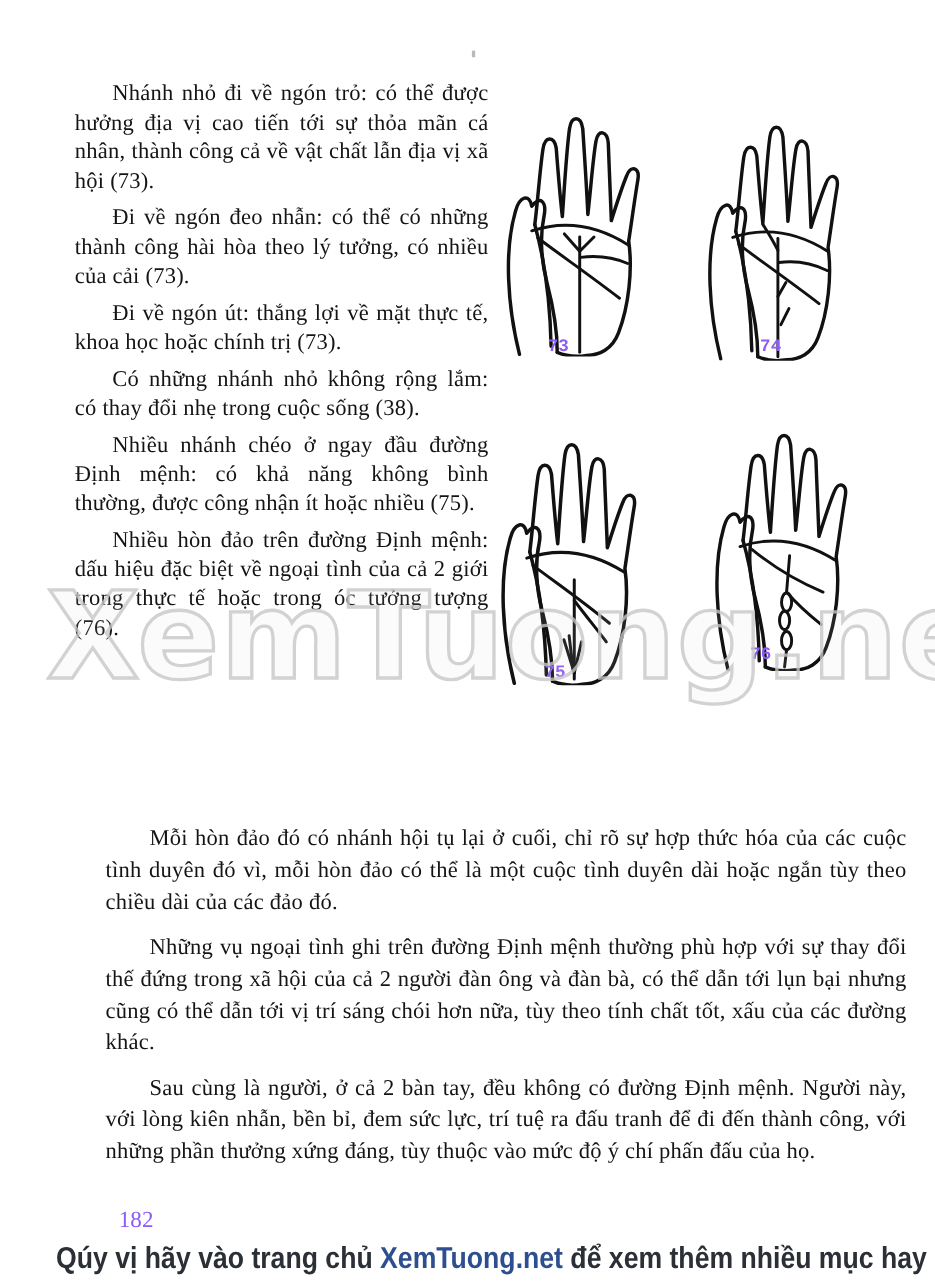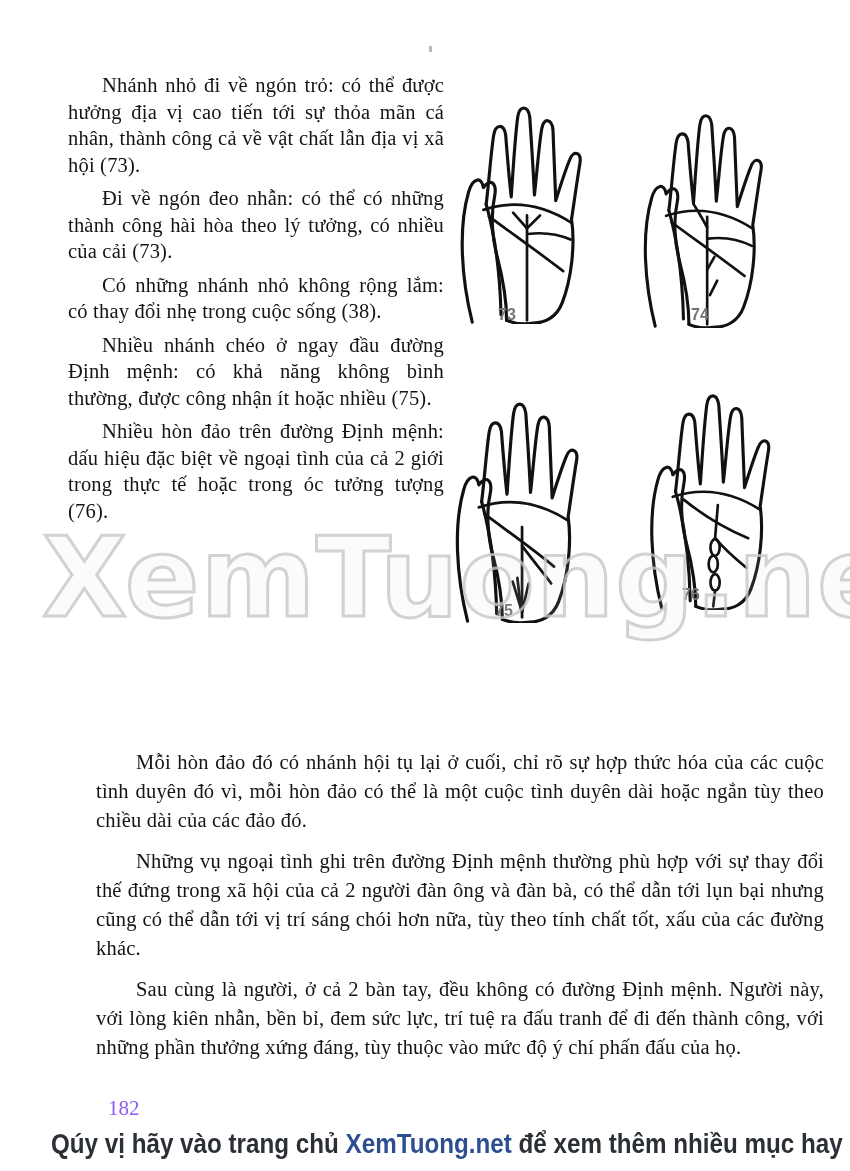--- a/index.html
+++ b/index.html
@@ -6,22 +6,22 @@
   .page{position:relative;width:850px;height:1171px;background:#ffffff;overflow:hidden;
         font-family:"Liberation Serif", serif;color:#141414;}
   .left-col{position:absolute;left:64px;top:72px;width:380px;}
   .left-col p{margin:0 0 7px 4px;font-size:20.5px;line-height:26.5px;text-align:justify;
               text-indent:34px;letter-spacing:0.2px;}
   .bottom-text{position:absolute;left:64px;top:748px;width:728px;margin-left:32px;}
   .bottom-text p{margin:0 0 12px 0;font-size:20.5px;line-height:29px;text-align:justify;
                  text-indent:40px;letter-spacing:0.2px;}
   .figure{position:absolute;}
   .figure svg{display:block;}
-  .fig-num{position:absolute;font-family:Liberation Sans, sans-serif;font-weight:bold;
-            font-size:16px;color:#737373;}
+  .fig-num{position:absolute;font-family:Liberation Mono, monospace;font-weight:bold;
+            font-size:16px;color:#8b5cf6;}
   .hand{fill:none;stroke:#111;stroke-width:3.4;stroke-linecap:round;stroke-linejoin:round;}
   .palmline{fill:none;stroke:#111;stroke-width:2.9;stroke-linecap:round;}
   .watermark{position:absolute;left:42px;top:514px;width:780px;
              font-family:"DejaVu Sans", sans-serif;font-weight:bold;font-size:110px;
              letter-spacing:1px;color:rgba(215,215,215,0.12);
              -webkit-text-stroke:3px #c7c7c7;opacity:0.8;pointer-events:none;white-space:nowrap;}
   .page-number{position:absolute;left:108px;top:1096px;font-size:21px;color:#8b5cf6;}
   .footer{position:absolute;left:0;top:1128px;width:850px;text-align:center;
           font-family:"Liberation Sans", sans-serif;font-size:27.5px;font-weight:bold;
           color:#2b2f36;transform:scaleX(0.88);transform-origin:center;white-space:nowrap;}
@@ -31,20 +31,21 @@
 </head>
 <body>
 
 <div class="page">
 
   <div class="speck"></div>
 
   <div class="left-col">
     <p>Nhánh nhỏ đi về ngón trỏ: có thể được hưởng địa vị cao tiến tới sự thỏa mãn cá nhân, thành công cả về vật chất lẫn địa vị xã hội (73).</p>
     <p>Đi về ngón đeo nhẫn: có thể có những thành công hài hòa theo lý tưởng, có nhiều của cải (73).</p>
+    <p>Đi về ngón út: thắng lợi về mặt thực tế, khoa học hoặc chính trị (73).</p>
     <p>Có những nhánh nhỏ không rộng lắm: có thay đổi nhẹ trong cuộc sống (38).</p>
     <p>Nhiều nhánh chéo ở ngay đầu đường Định mệnh: có khả năng không bình thường, được công nhận ít hoặc nhiều (75).</p>
     <p>Nhiều hòn đảo trên đường Định mệnh: dấu hiệu đặc biệt về ngoại tình của cả 2 giới trong thực tế hoặc trong óc tưởng tượng (76).</p>
   </div>
 
   <div class="figure" style="left:448px;top:92px;width:158px;height:240px;">
     <svg width="158" height="232" viewBox="0 0 170 250">
       <path class="hand" d="M 26 248 C 14 200 11 146 22 108 C 26 93 36 90 38 103 C 46 92 53 98 50 113 C 46 131 47 156 53 178 C 59 201 63 224 63 246"></path>
       <path class="hand" d="M 41 121 C 44 97 46 67 49 47 C 51 34 60 34 62 46 C 64 72 66 96 68 113 C 70 85 72 49 75 27 C 77 14 86 14 88 27 C 90 57 92 89 93 111 C 96 85 98 55 101 39 C 103 27 112 29 113 41 C 114 67 115 95 116 117 C 121 101 126 85 131 73 C 135 62 144 65 142 77 C 139 95 136 117 133 137 C 137 165 133 201 123 227 C 117 243 104 249 92 249 C 80 251 70 249 63 246"></path>
       <path class="hand" d="M 41 121 C 50 153 56 195 57 240"></path>

